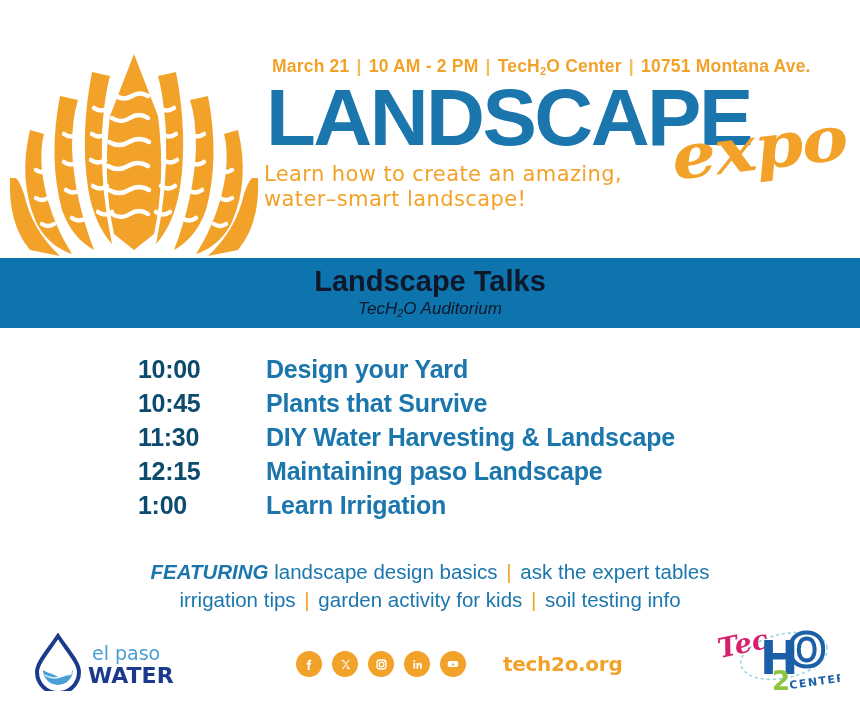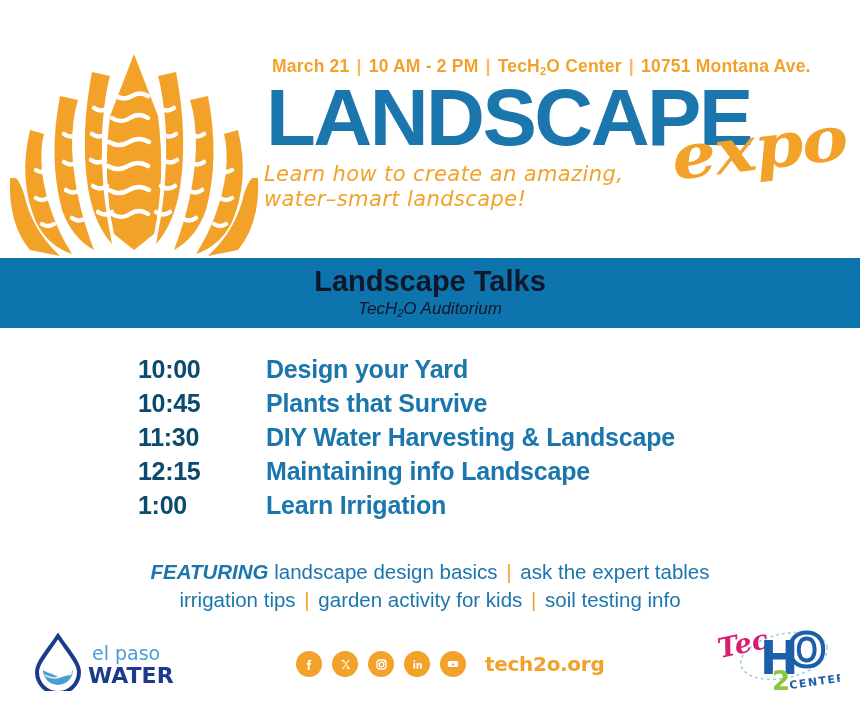--- a/index.html
+++ b/index.html
@@ -39,21 +39,21 @@
     color:#f2a229;font-style:italic;font-weight:bold;
     font-family:"DejaVu Serif", serif;
     transform:rotate(-7deg) scaleX(1.12);
     transform-origin:left center;
     letter-spacing:-1px;
   }
   .tagline{
     position:absolute;left:264px;top:162px;
     font-size:21px;line-height:25px;color:#f2a229;
     font-family:"DejaVu Sans", sans-serif;
-    font-style:italic;white-space:pre-line;letter-spacing:.4px;
+    white-space:pre-line;letter-spacing:.4px;
   }
 
   
   .banner{
     position:absolute;left:0;top:258px;width:860px;height:70px;
     background:#0d74ad;color:#0f172a;text-align:center;
   }
   .banner-title{
     font-size:29px;font-weight:bold;line-height:30px;
     padding-top:8px;letter-spacing:0px;
@@ -84,21 +84,21 @@
   .epw{position:absolute;left:30px;top:633px;width:150px;height:58px;}
   .epw svg{display:block;}
 
   .social{position:absolute;left:296px;top:651px;display:flex;align-items:center;gap:10px;}
   .sicon{
     width:26px;height:26px;border-radius:50%;background:#f2a229;
     display:flex;align-items:center;justify-content:center;
   }
   .sicon svg{display:block;}
   .weburl{
-    margin-left:9px;font-size:20px;font-weight:bold;color:#f2a229;
+    margin-left:27px;font-size:20px;font-weight:bold;color:#f2a229;
     letter-spacing:-.3px;font-family:"DejaVu Sans", sans-serif;
   }
 
   .tech2o{position:absolute;left:718px;top:622px;width:122px;height:76px;}
   .tech2o svg{display:block;}
 </style>
 </head>
 <body>
 
 <div class="flyer">
@@ -189,21 +189,21 @@
     <div class="srow">
       <div class="stime">10:45</div>
       <div class="stitle">Plants that Survive</div>
     </div>
     <div class="srow">
       <div class="stime">11:30</div>
       <div class="stitle">DIY Water Harvesting &amp; Landscape</div>
     </div>
     <div class="srow">
       <div class="stime">12:15</div>
-      <div class="stitle">Maintaining info Landscape</div>
+      <div class="stitle">Maintaining paso Landscape</div>
     </div>
     <div class="srow">
       <div class="stime">1:00</div>
       <div class="stitle">Learn Irrigation</div>
     </div>
   </div>
 
   <div class="featuring">
     <div>
       <b>FEATURING</b>

